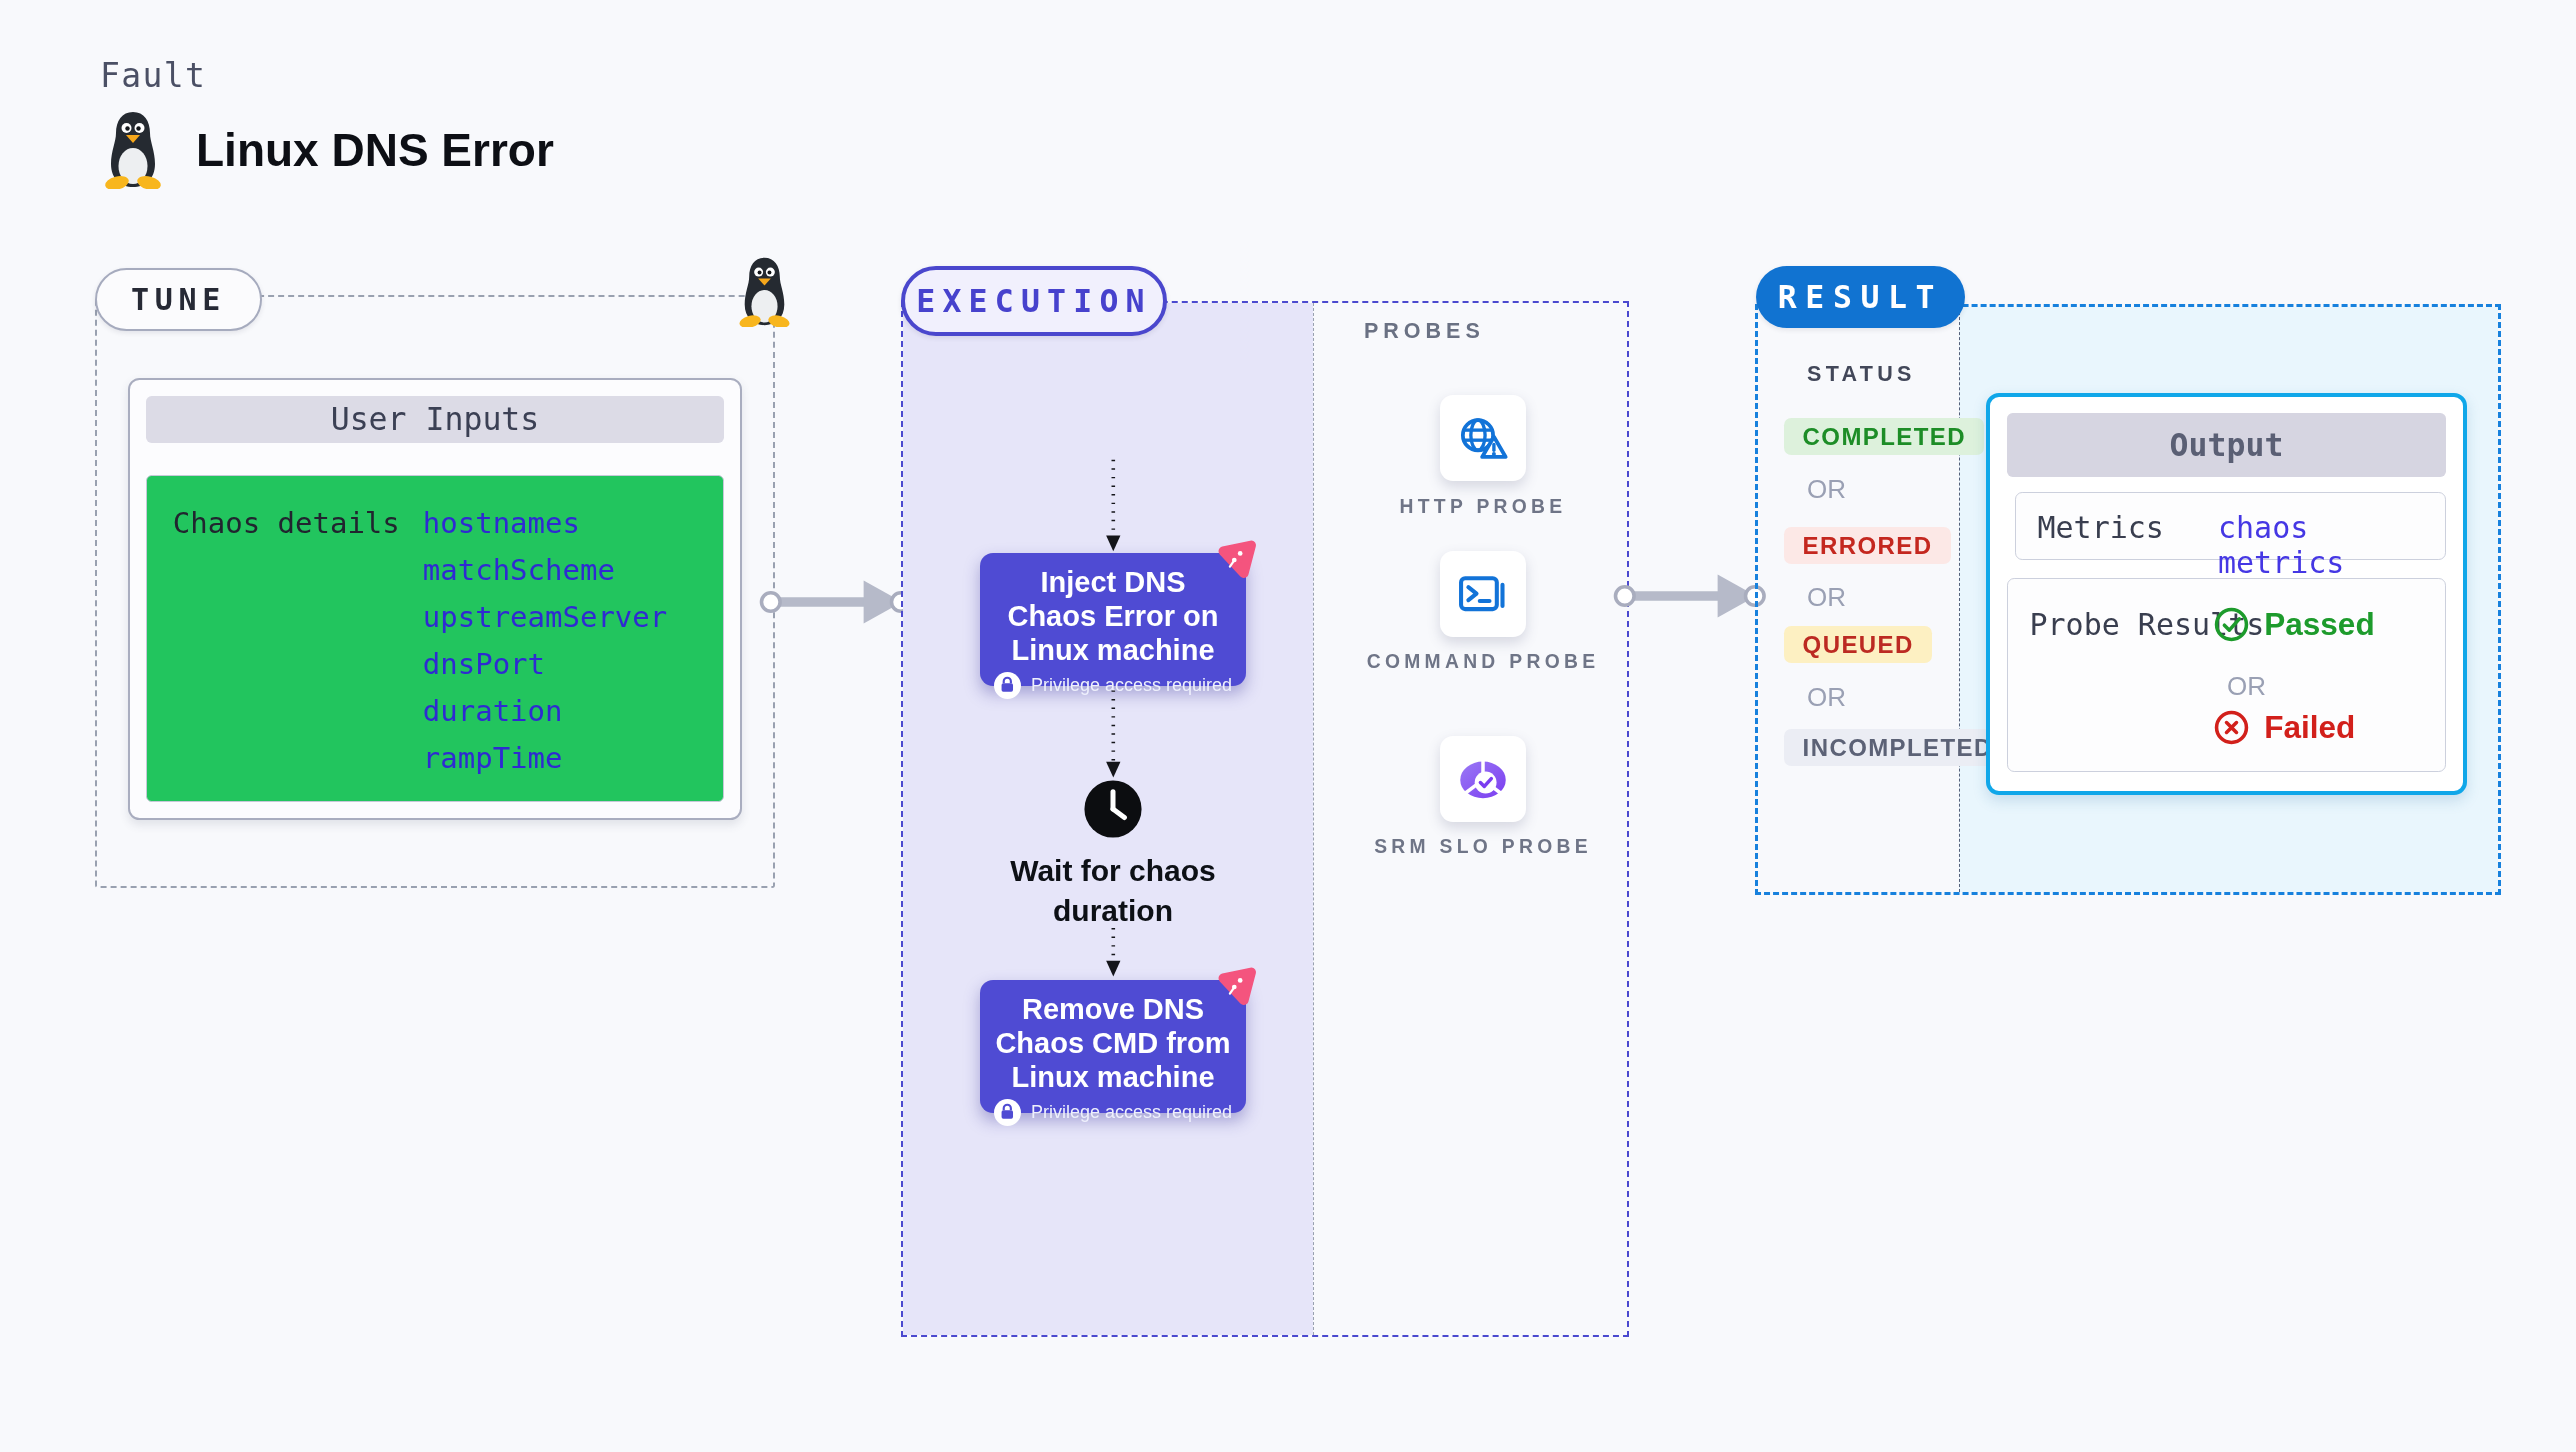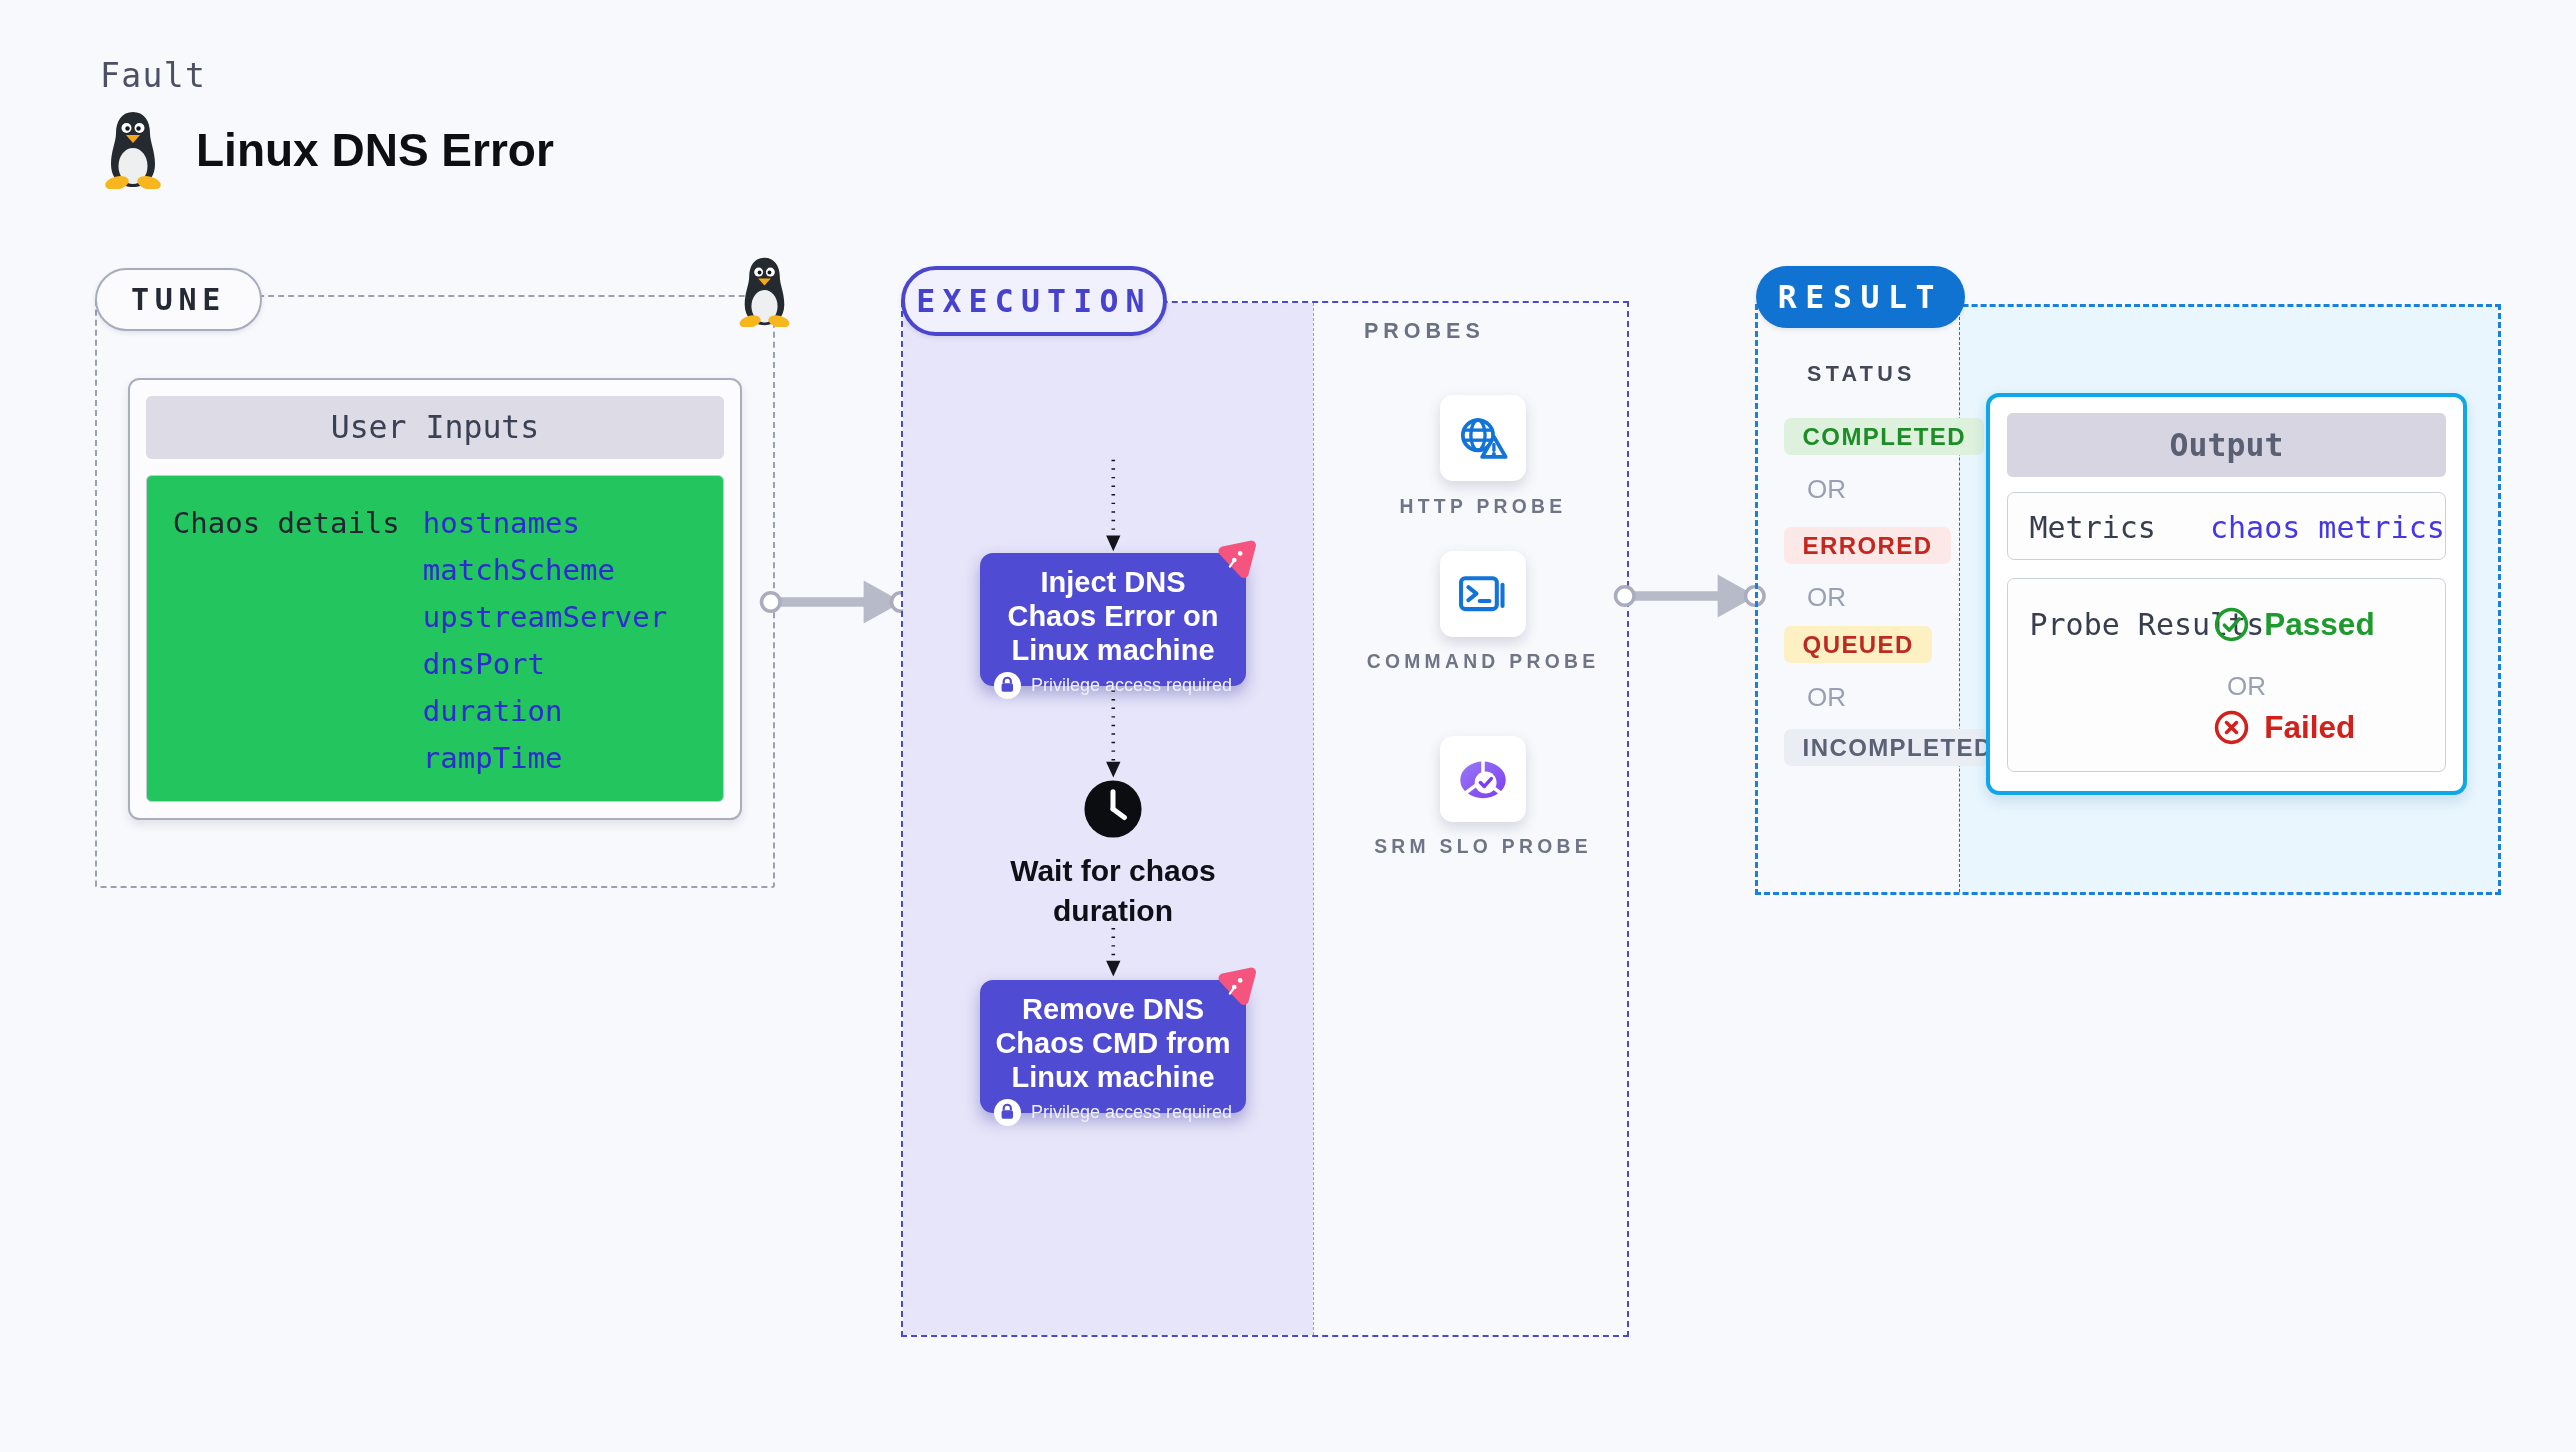--- a/index.html
+++ b/index.html
@@ -23,21 +23,21 @@
              border:2.9px solid #a6abbe;color:#262935;font-size:30px;letter-spacing:5.7px;}
   .pill-exec{left:901px;top:266px;width:258px;height:62px;background:#f1f0fd;
              border:4.3px solid #4a47cd;color:#4742cd;font-size:31.5px;letter-spacing:7.2px;}
   .pill-result{left:1756px;top:266px;width:209px;height:62px;background:#1173d1;
                border:none;color:#ffffff;font-size:31.5px;letter-spacing:8.6px;}
 
   
   .tune-box{left:95px;top:295px;width:676px;height:589px;border:2.1px dashed #99a1b0;border-radius:2.9px;}
   .ui-card{left:128px;top:378px;width:610px;height:438px;background:#fcfcfe;
            border:2.9px solid #a9adbf;border-radius:11.5px;box-shadow:0 4.3px 10px rgba(60,64,92,.12);}
-  .ui-head{position:absolute;left:15.8px;right:15.8px;top:15.8px;height:63px;background:#dcdbe6;
+  .ui-head{position:absolute;left:15.8px;right:15.8px;top:15.8px;height:47px;background:#dcdbe6;
            border-radius:5.7px;display:flex;align-items:center;justify-content:center;
            font-size:31.5px;color:#3b4054;}
   .ui-body{position:absolute;left:15.8px;right:15.8px;top:95px;bottom:15.8px;background:#22c55e;
            border:1.4px solid #c6c9d8;border-radius:5.7px;}
   .chaos-label{position:absolute;left:26px;top:30px;font-size:29px;color:#21252f;}
   .tune-items{position:absolute;left:276px;top:24px;}
   .tune-item{font-size:29px;line-height:47px;color:#2f2ad2;}
 
   
   .harrow1{left:759px;top:572px;width:155px;height:60px;}
@@ -87,21 +87,21 @@
   .b1{top:418px;} .b2{top:527px;} .b3{top:626px;} .b4{top:729px;}
   .or-text{position:absolute;left:1807px;font-size:26px;color:#9aa0b4;font-weight:500;}
   .o1{top:474px;} .o2{top:582px;} .o3{top:682px;}
 
   .output-card{left:1986px;top:393px;width:473px;height:394px;background:#ffffff;
                border:4.3px solid #10a7e9;border-radius:13px;box-shadow:0 5.7px 14.3px rgba(40,110,160,.18);}
   .out-head{position:absolute;left:17px;right:17px;top:15.8px;height:64px;background:#d6d5e1;
             border-radius:5.7px;display:flex;align-items:center;justify-content:center;
             font-size:31.5px;font-weight:bold;color:#5a5f74;}
   .out-row{position:absolute;left:17px;right:17px;background:#fdfdfe;border:1.4px solid #ccd0dd;border-radius:7.2px;}
-  .row-metrics{top:95px;height:66px;}
+  .row-metrics{top:95px;height:66px;margin-left:8px;}
   .row-probe{top:181px;height:192px;}
   .metrics-label{position:absolute;left:21.5px;top:17px;font-size:30px;color:#393e4f;}
   .metrics-value{position:absolute;left:202px;top:17px;font-size:30px;color:#4537e4;}
   .probe-results-label{position:absolute;left:21.5px;top:24px;font-size:30px;line-height:44px;color:#393e4f;}
   .passed-row,.failed-row{position:absolute;left:205px;display:flex;align-items:center;gap:14.3px;}
   .passed-row{top:27px;} .failed-row{top:130px;text-align:right;}
   .passed-row .lbl{font-size:31.5px;font-weight:bold;color:#1d9b2c;}
   .failed-row .lbl{font-size:31.5px;font-weight:bold;color:#d2201b;}
   .or-small{position:absolute;left:219px;top:92px;font-size:26px;color:#9aa0b4;}
 </style>

